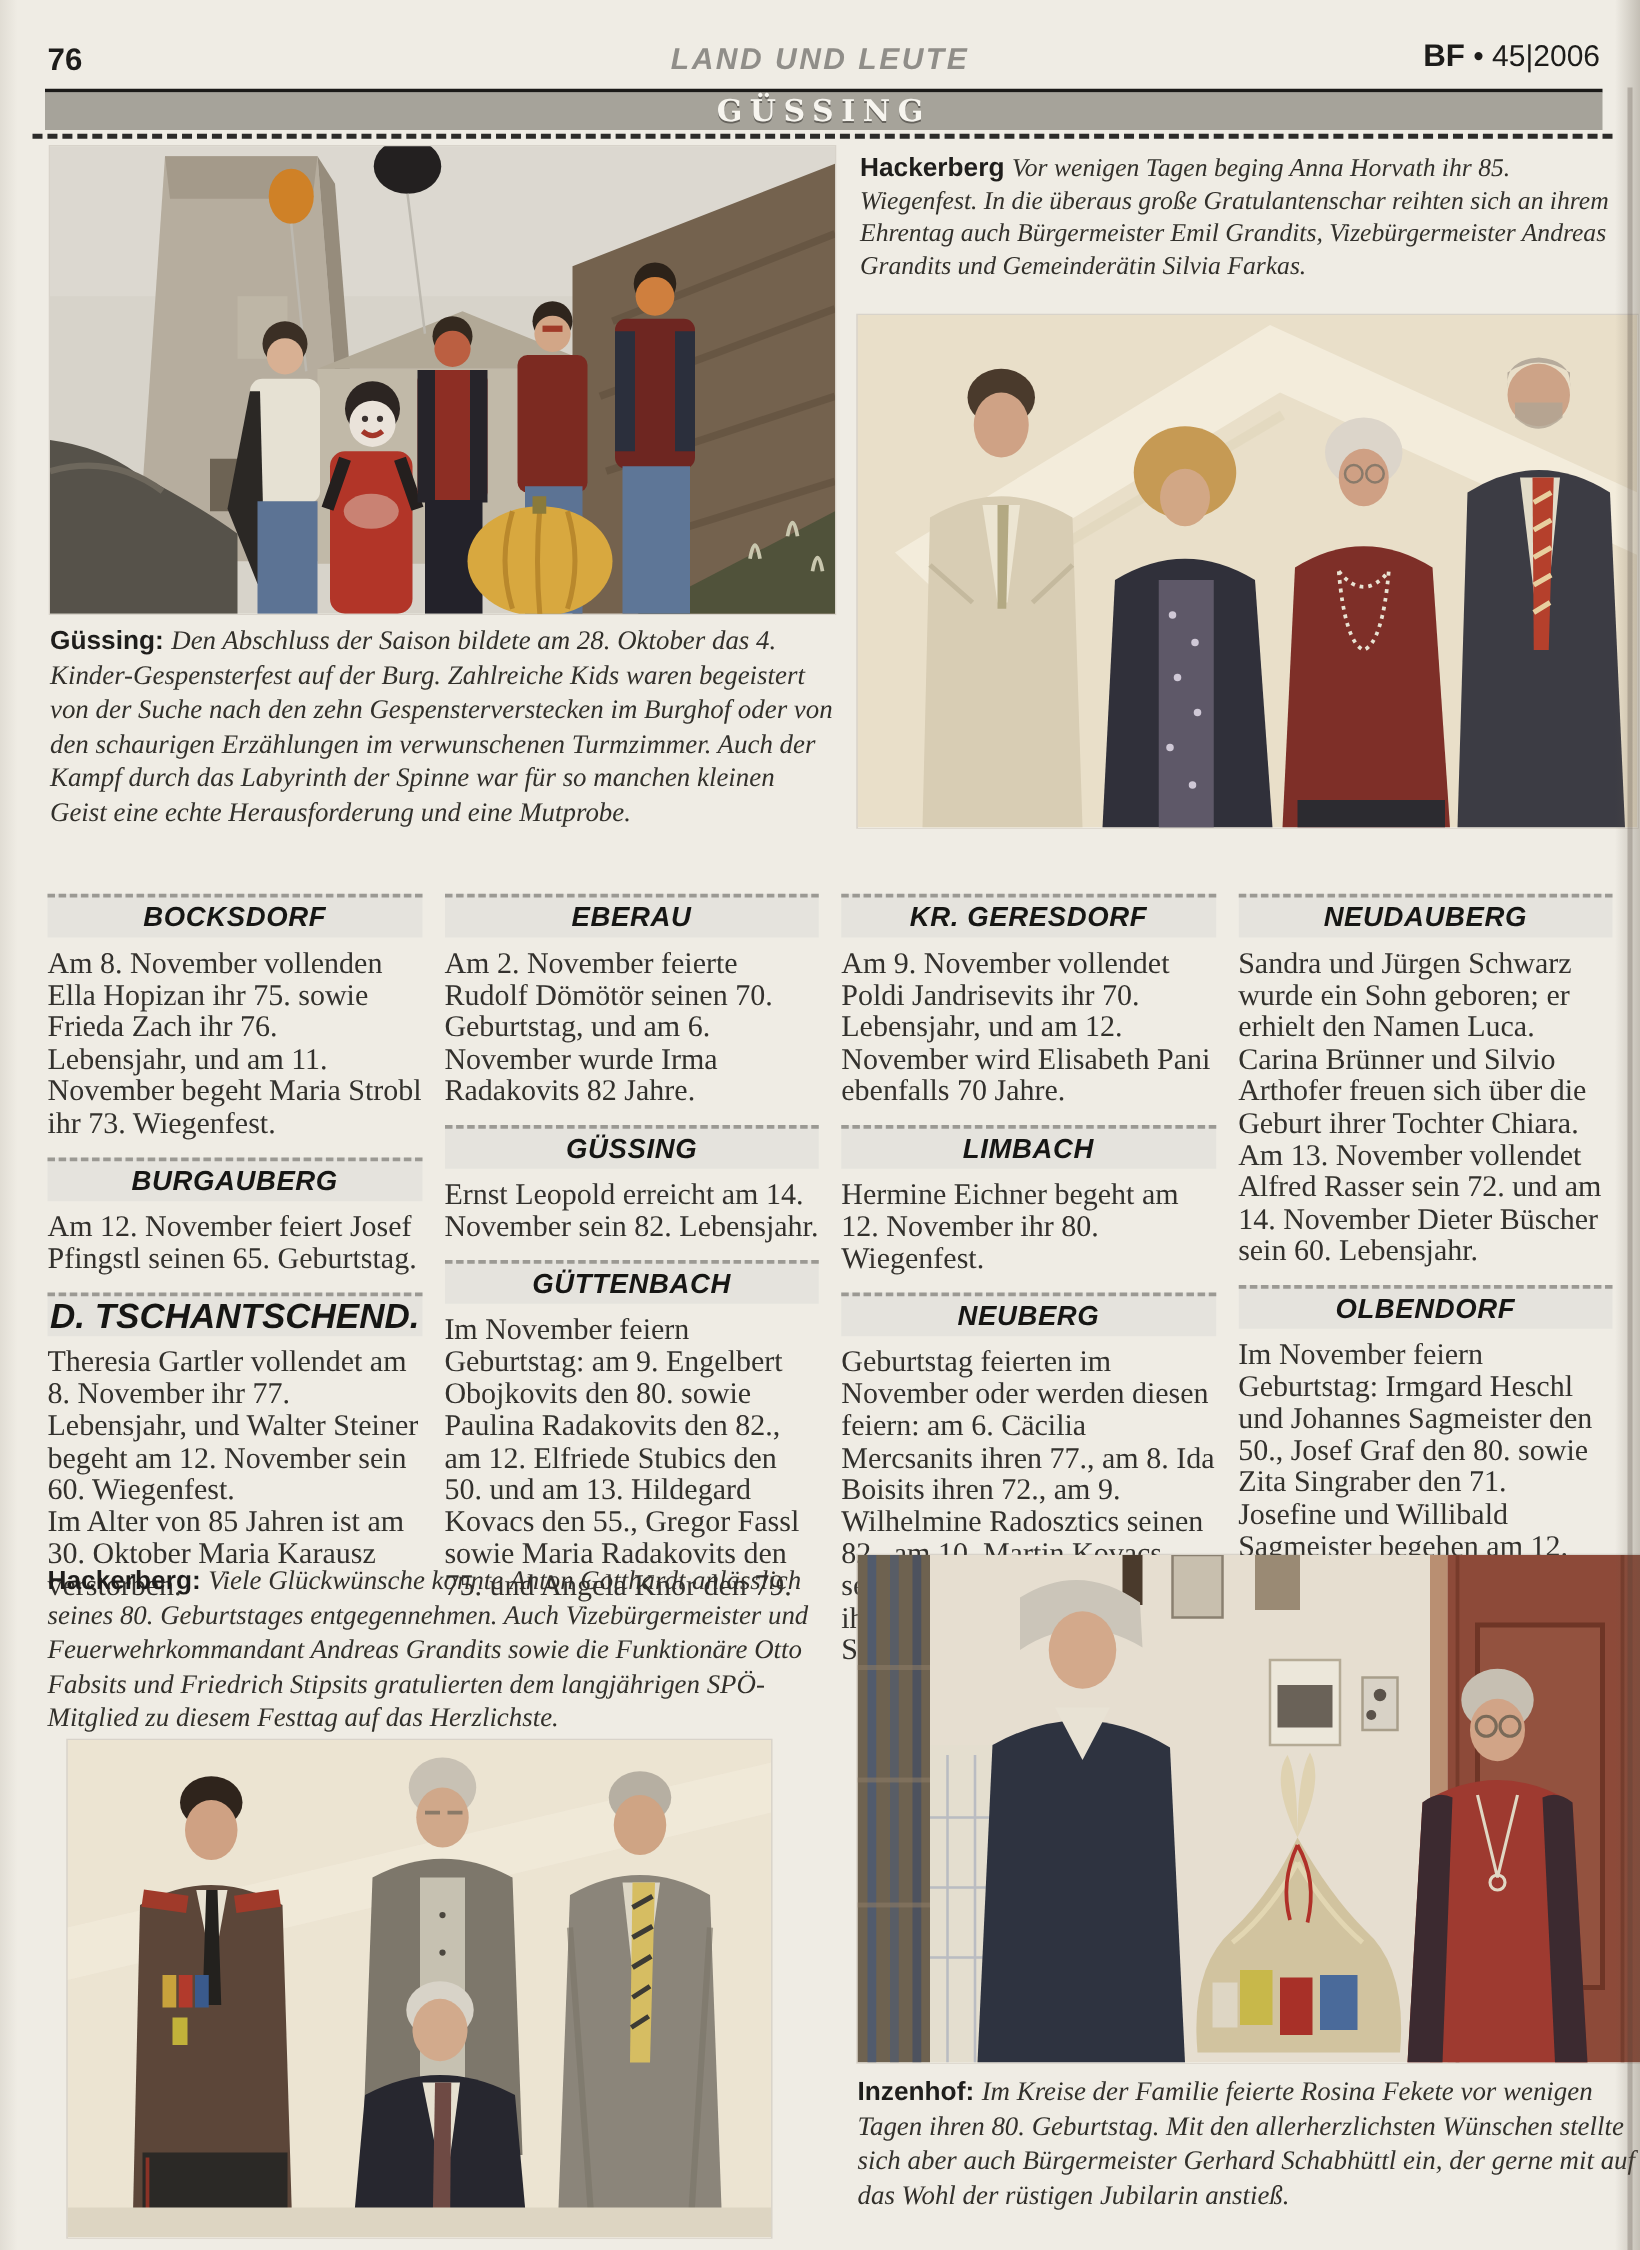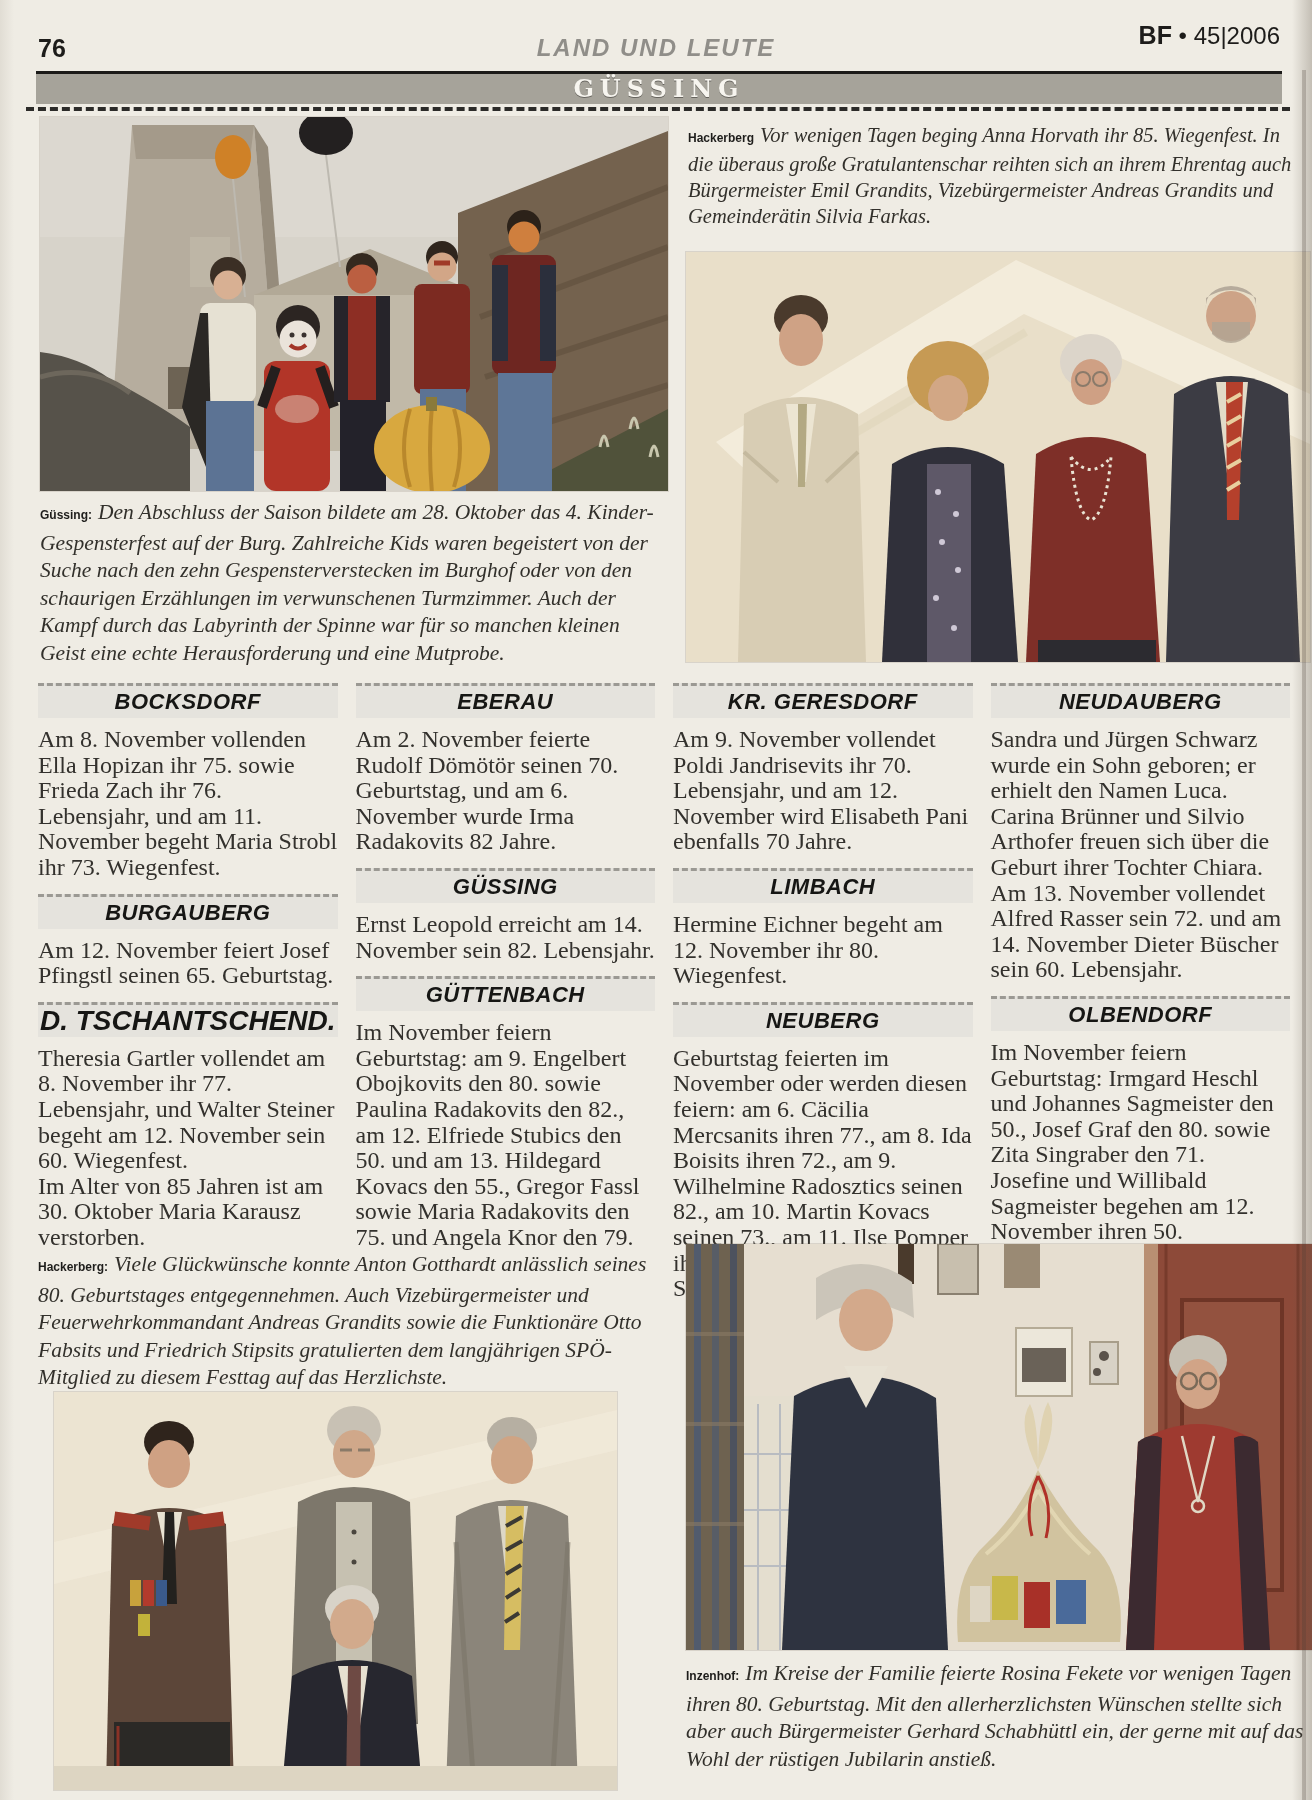--- a/index.html
+++ b/index.html
@@ -15,42 +15,42 @@
   #edge-right-line{position:absolute;right:6px;top:70px;bottom:0;width:4px;background:rgba(70,60,50,.25);z-index:51;pointer-events:none;}
   #edge-left{position:absolute;left:0;top:0;bottom:0;width:14px;
     background:linear-gradient(to left,rgba(0,0,0,0),rgba(120,110,95,.12));pointer-events:none;z-index:50;}
 
   
   .pagenum{position:absolute;left:38px;top:34px;font-family:"Liberation Sans",sans-serif;
     font-weight:bold;font-size:25px;color:#1d1c1a;text-align:center;}
   .landundleute{position:absolute;left:0;right:0;top:34px;text-align:center;
     font-family:"Liberation Sans",sans-serif;font-weight:bold;font-style:italic;
     font-size:24px;color:#908e89;letter-spacing:2px;}
-  .issue{position:absolute;right:32px;top:21px;font-family:"Liberation Sans",sans-serif;
+  .issue{position:absolute;right:32px;top:31px;font-family:"Liberation Sans",sans-serif;
     font-size:24px;color:#1d1c1a;}
   .issue b{font-weight:bold;font-size:25px;}
   .toprule{position:absolute;left:36px;top:71px;width:1246px;height:3px;background:#1b1a18;}
   .banner{position:absolute;left:36px;top:74px;width:1246px;height:30px;background:#a6a39a;
     text-align:center;line-height:30px;font-family:"DejaVu Serif","Liberation Serif",serif;
     font-weight:bold;font-size:24px;color:#f7f5ef;letter-spacing:6px;
     text-shadow:0 1px 0 rgba(50,48,44,.55);}
   .banner-dash{position:absolute;left:26px;top:107px;width:1264px;height:0;border-top:4px dashed #2c2b29;}
 
   
   .photo{position:absolute;box-shadow:0 0 0 1px rgba(110,100,85,.18);}
   .photo svg{display:block;width:100%;height:100%;}
 
   
   .cap{position:absolute;font-style:italic;font-size:21.5px;line-height:27.5px;color:#32302b;}
   .cap .lead{font-style:normal;font-weight:bold;font-family:"Liberation Sans",sans-serif;
-    font-size:12px;color:#1e1d1b;padding-right:6px;}
+    font-size:21px;color:#1e1d1b;padding-right:6px;}
   #intro-hackerberg{font-size:20.5px;line-height:26px;}
 
   
-  #columns{position:absolute;left:38px;top:683px;width:1252px;
+  #columns{position:absolute;left:38px;top:715px;width:1252px;
     display:grid;grid-template-columns:repeat(4,1fr);column-gap:18px;}
   .sect-head{border-top:3px dashed #9b9993;background:#e5e3dd;height:32px;line-height:31px;
     text-align:center;font-family:"Liberation Sans",sans-serif;font-weight:bold;font-style:italic;
     font-size:22px;color:#161614;letter-spacing:.5px;margin-bottom:9px;
     transform-origin:center;}
   .sect + .sect{margin-top:13px;}
   .sect p{margin:0;font-size:24px;line-height:25.6px;color:#33312d;}
 
   #text-hackerberg-bottom{left:38px;top:1251px;width:636px;}
   #caption-inzenhof{left:686px;top:1660px;width:624px;}

